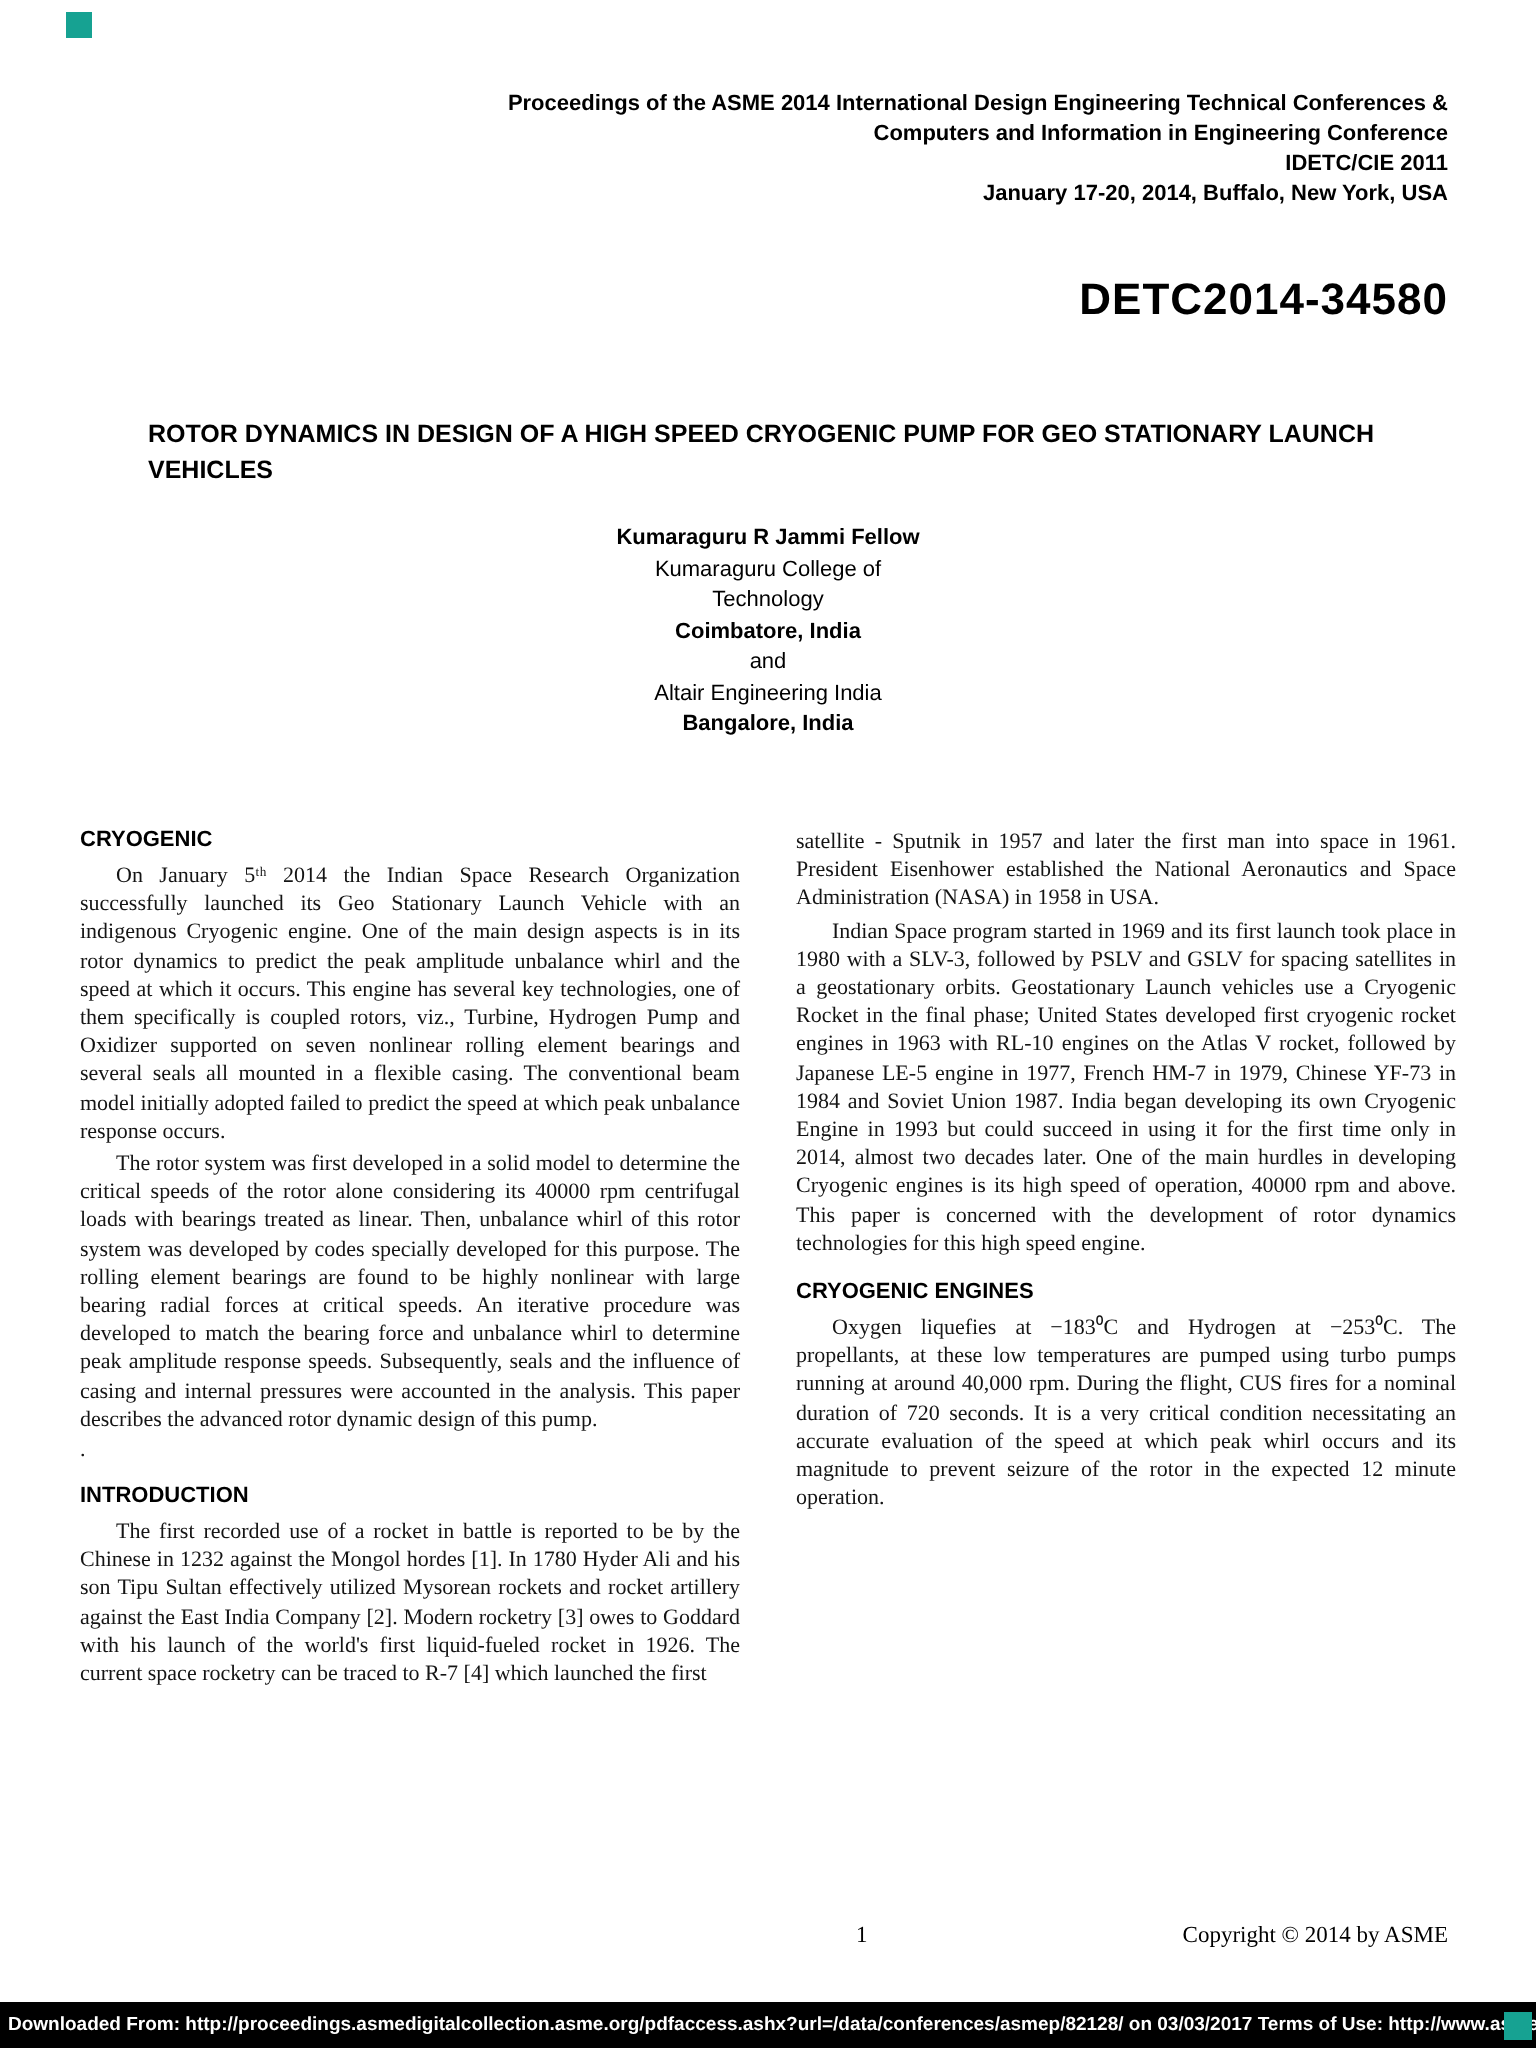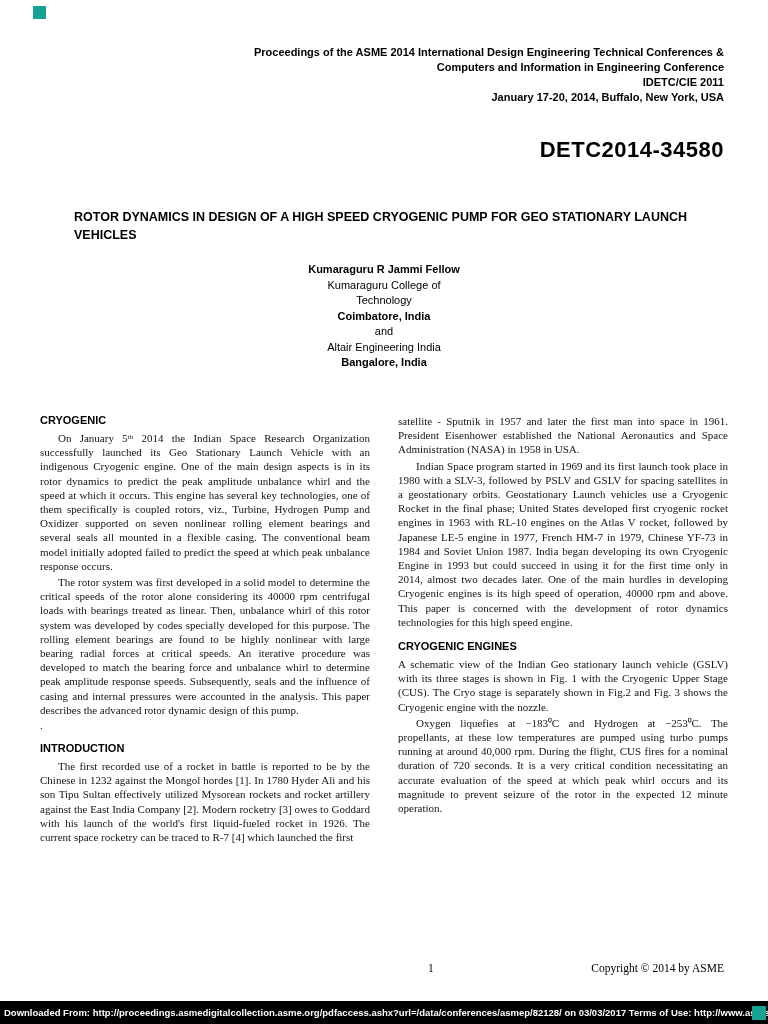--- a/index.html
+++ b/index.html
@@ -118,21 +118,20 @@
     <p class="ind">On January 5ᵗʰ 2014 the Indian Space Research Organization successfully launched its Geo Stationary Launch Vehicle with an indigenous Cryogenic engine. One of the main design aspects is in its rotor dynamics to predict the peak amplitude unbalance whirl and the speed at which it occurs. This engine has several key technologies, one of them specifically is coupled rotors, viz., Turbine, Hydrogen Pump and Oxidizer supported on seven nonlinear rolling element bearings and several seals all mounted in a flexible casing. The conventional beam model initially adopted failed to predict the speed at which peak unbalance response occurs.</p>
     <p class="ind">The rotor system was first developed in a solid model to determine the critical speeds of the rotor alone considering its 40000 rpm centrifugal loads with bearings treated as linear. Then, unbalance whirl of this rotor system was developed by codes specially developed for this purpose. The rolling element bearings are found to be highly nonlinear with large bearing radial forces at critical speeds.  An iterative procedure was developed to match the bearing force and unbalance whirl to determine peak amplitude response speeds. Subsequently, seals and the influence of casing and internal pressures were accounted in the analysis. This paper describes the advanced rotor dynamic design of this pump.</p>
     <p class="dot">.</p>
     <h3>INTRODUCTION</h3>
     <p class="ind">The first recorded use of a rocket in battle is reported to be by the Chinese in 1232 against the Mongol hordes [1]. In 1780 Hyder Ali and his son Tipu Sultan effectively utilized Mysorean rockets and rocket artillery against the East India Company [2]. Modern rocketry [3] owes to Goddard with his launch of the world's first liquid-fueled rocket in 1926. The current space rocketry can be traced to R-7 [4] which launched the first</p>
   </div>
   <div class="col">
     <p>satellite - Sputnik in 1957 and later the first man into space in 1961.  President Eisenhower established the National Aeronautics and Space Administration (NASA) in 1958 in USA.</p>
     <p class="ind">Indian Space program started in 1969 and its first launch took place in 1980 with a SLV-3, followed by PSLV and GSLV for spacing satellites in a geostationary orbits. Geostationary Launch vehicles use a Cryogenic Rocket in the final phase; United States developed first cryogenic rocket engines in 1963 with RL-10 engines on the Atlas V rocket, followed by Japanese LE-5 engine in 1977, French HM-7 in 1979, Chinese YF-73 in 1984 and Soviet Union 1987. India began developing its own Cryogenic Engine in 1993 but could succeed in using it for the first time only in 2014, almost two decades later. One of the main hurdles in developing Cryogenic engines is its high speed of operation, 40000 rpm and above. This paper is concerned with the development of rotor dynamics technologies for this high speed engine.</p>
     <h3>CRYOGENIC ENGINES</h3>
-    <p>A schematic view of the Indian Geo stationary launch vehicle (GSLV) with its three stages is shown in Fig. 1 with the Cryogenic Upper Stage (CUS). The Cryo stage is separately shown in Fig.2 and Fig. 3 shows the Cryogenic engine with the nozzle.</p>
     <p class="ind">Oxygen liquefies at −183⁰C and Hydrogen at −253⁰C. The propellants, at these low temperatures are pumped using turbo pumps running at around 40,000 rpm. During the flight, CUS fires for a nominal duration of 720 seconds. It is a very critical condition necessitating an accurate evaluation of the speed at which peak whirl occurs and its magnitude to prevent seizure of the rotor in the expected 12 minute operation.</p>
   </div>
 </div>
 
 <div class="footer">
   <span class="pagenum">1</span>
   <span class="copyright">Copyright © 2014 by ASME</span>
 </div>
 
 <div class="download-bar">Downloaded From: http://proceedings.asmedigitalcollection.asme.org/pdfaccess.ashx?url=/data/conferences/asmep/82128/ on 03/03/2017 Terms of Use: http://www.asme.org/abo</div>

